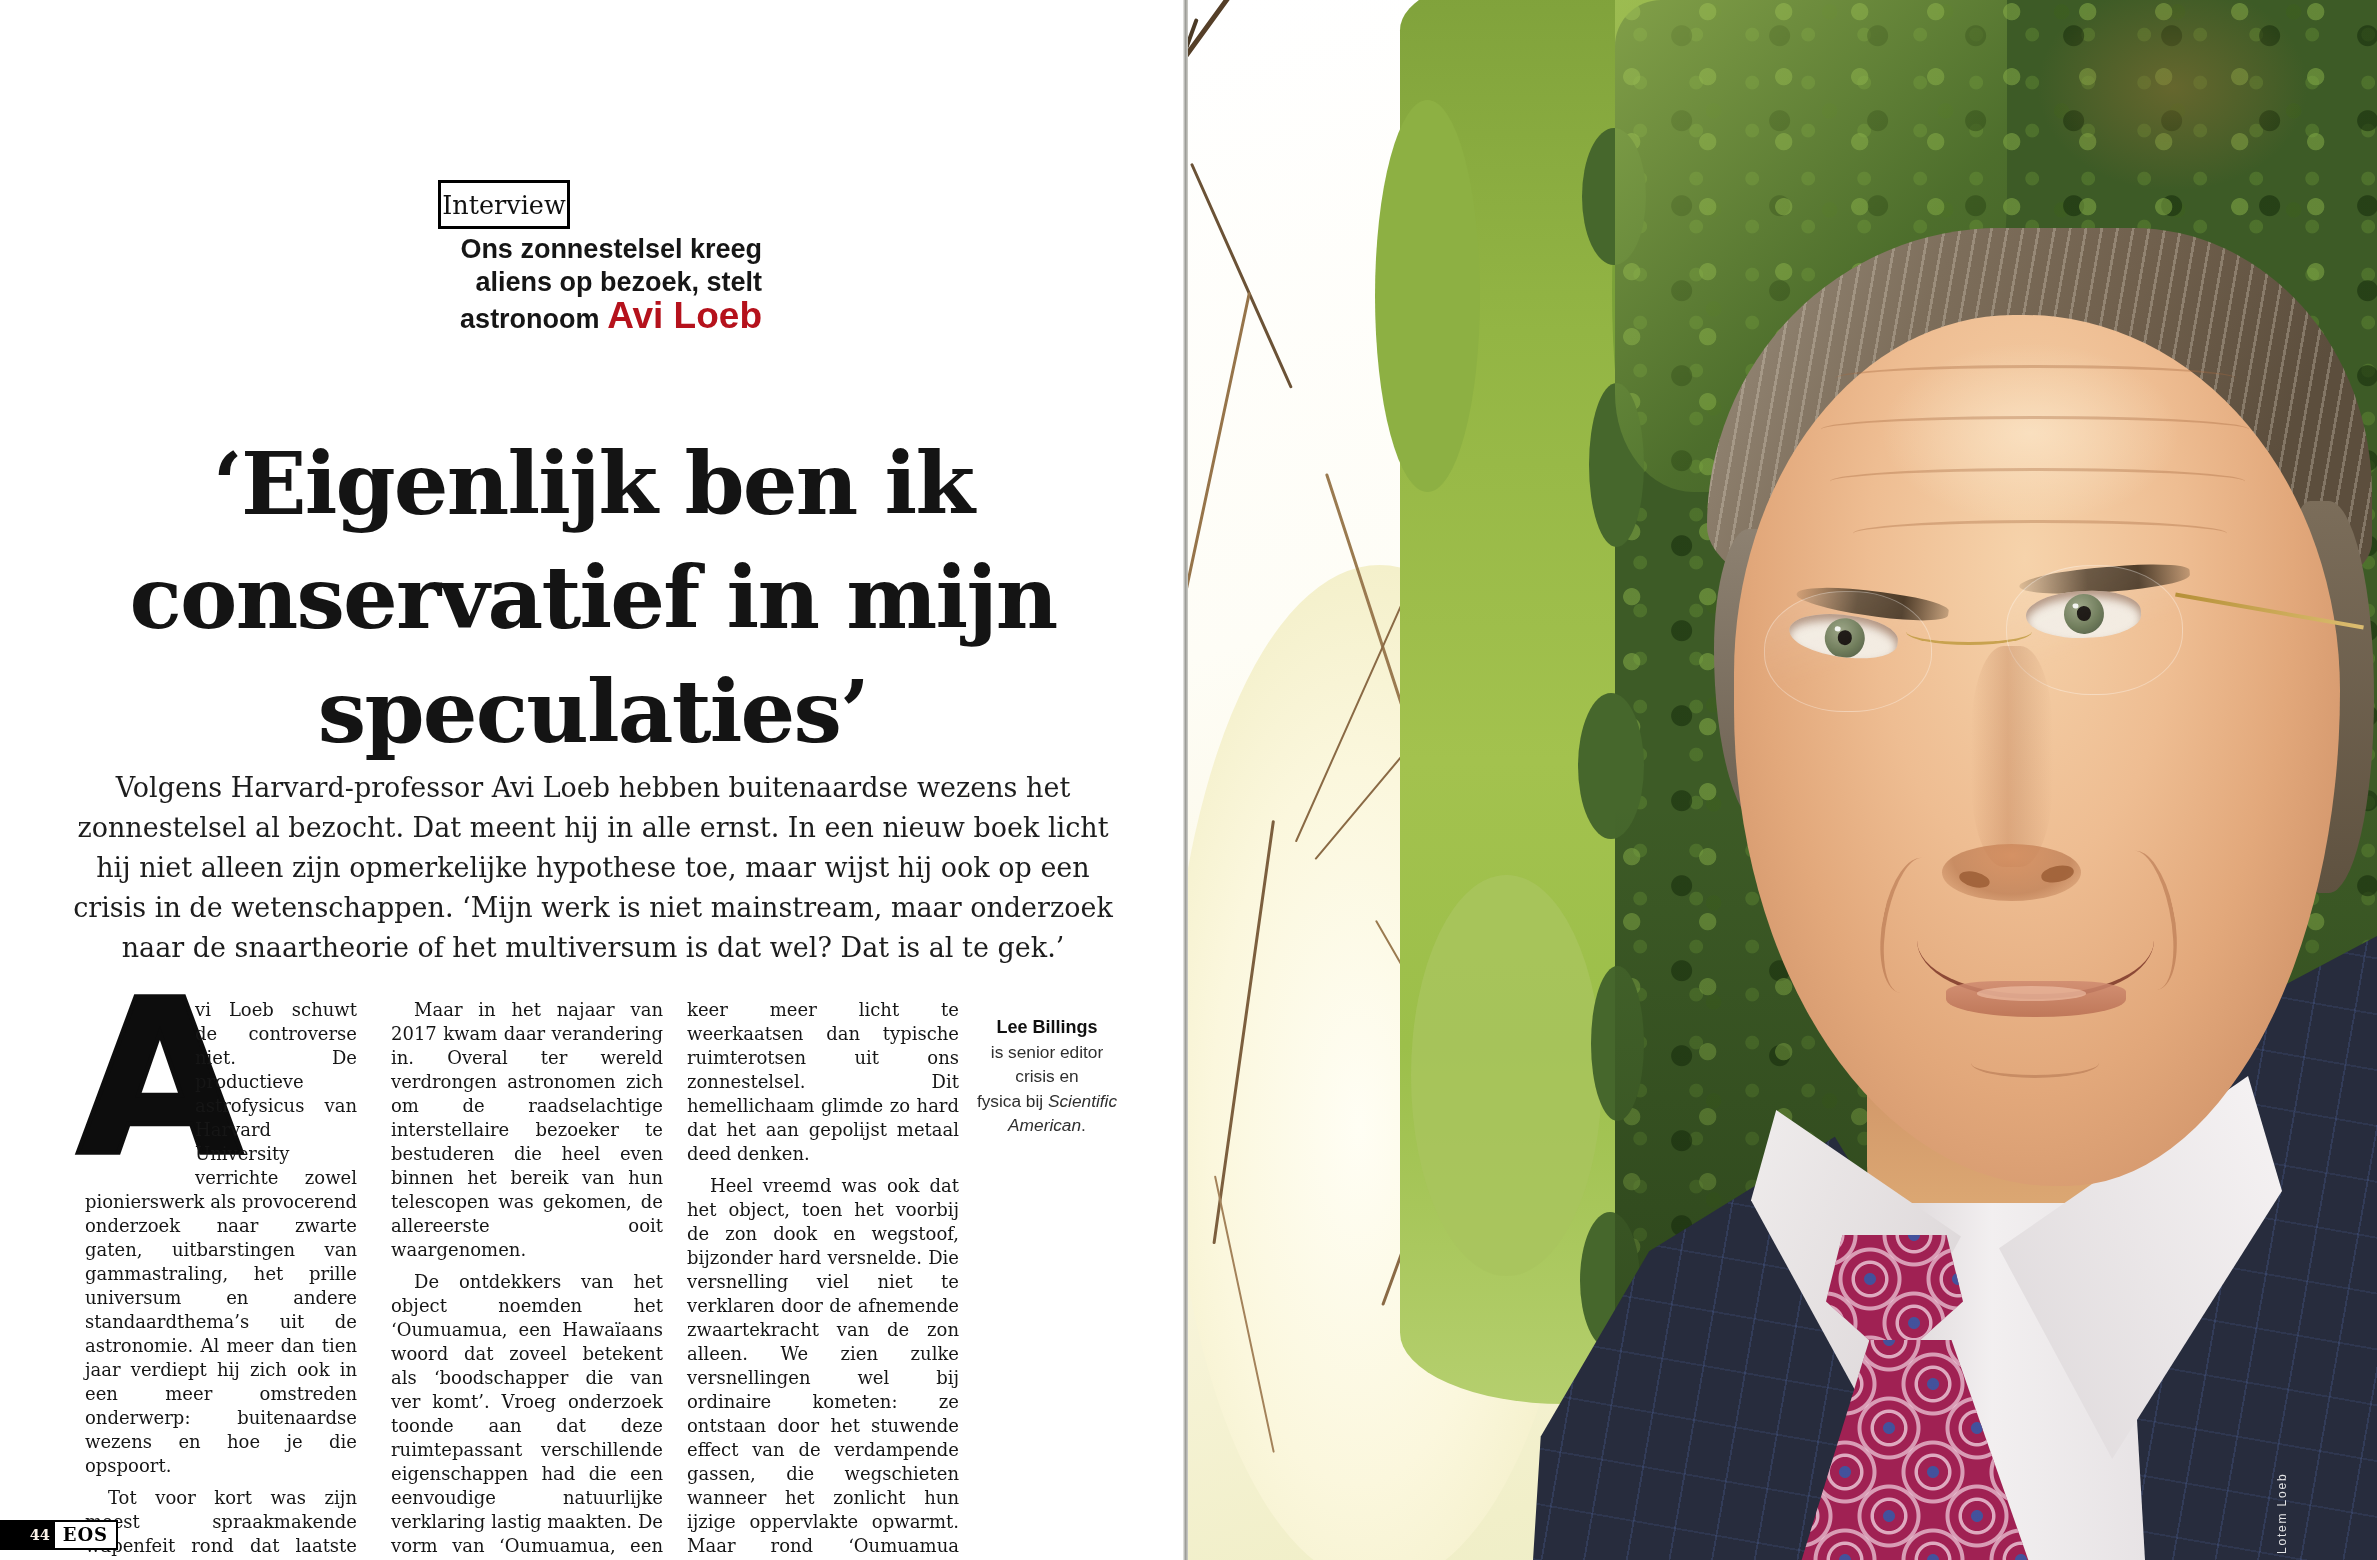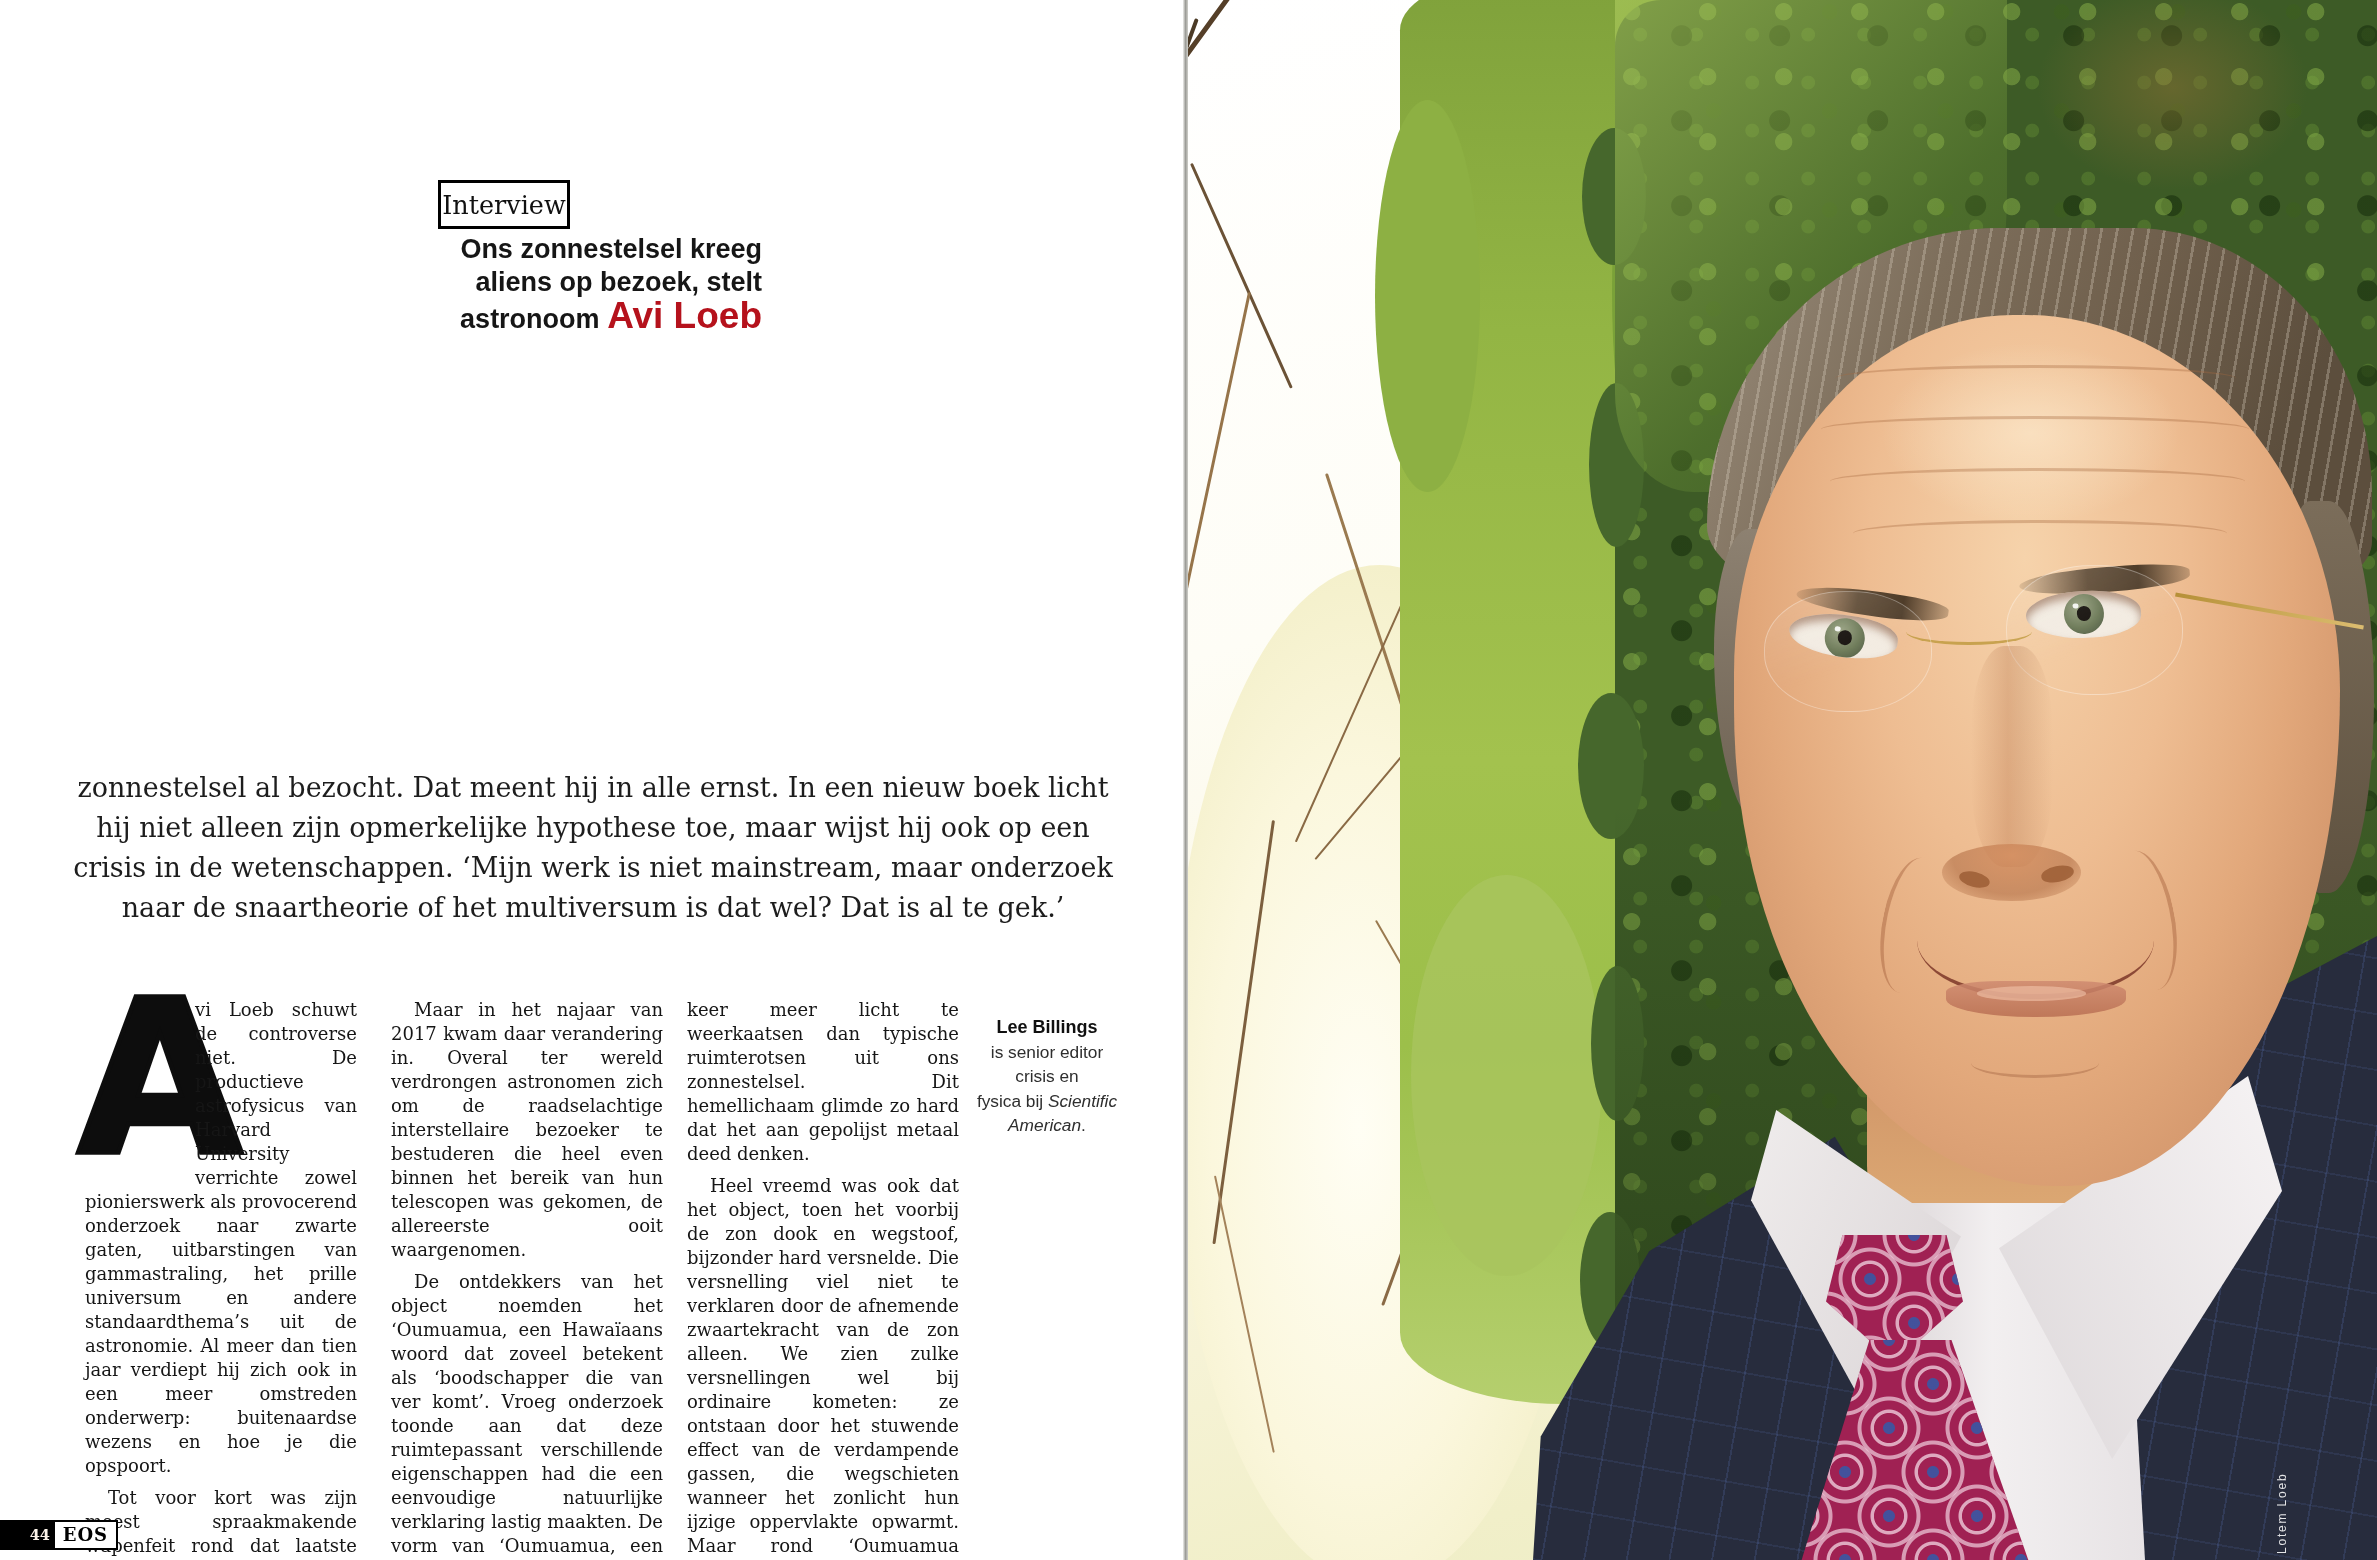--- a/index.html
+++ b/index.html
@@ -186,22 +186,28 @@
     <div class="tag-box">
       <span>Interview</span>
     </div>
 
     <div class="kicker">
       <div>Ons zonnestelsel kreeg</div>
       <div>aliens op bezoek, stelt</div>
       <div><span>astronoom</span> <span class="name">Avi Loeb</span></div>
     </div>
 
+    <div class="headline">
+      <div>‘Eigenlijk ben ik</div>
+      <div>conservatief in mijn</div>
+      <div>speculaties’</div>
+    </div>
 
     <div class="standfirst">
+      <div>Volgens Harvard-professor Avi Loeb hebben buitenaardse wezens het</div>
       <div>zonnestelsel al bezocht. Dat meent hij in alle ernst. In een nieuw boek licht</div>
       <div>hij niet alleen zijn opmerkelijke hypothese toe, maar wijst hij ook op een</div>
       <div>crisis in de wetenschappen. ‘Mijn werk is niet mainstream, maar onderzoek</div>
       <div>naar de snaartheorie of het multiversum is dat wel? Dat is al te gek.’</div>
     </div>
 
     <div class="col col1">
       <div class="dropcap">A</div>
       <p>vi Loeb schuwt de controverse niet. De productieve astrofysicus van Harvard University verrichte zowel pionierswerk als provocerend onderzoek naar zwarte gaten, uitbarstingen van gammastraling, het prille universum en andere standaardthema’s uit de astronomie. Al meer dan tien jaar verdiept hij zich ook in een meer omstreden onderwerp: buitenaardse wezens en hoe je die opspoort.</p>
       <p class="indent">Tot voor kort was zijn meest spraakmakende wapenfeit rond dat laatste zijn betrokkenheid bij Breakthrough Starshot, een project gefinancierd door Silicon Valley-miljardair Yuri Milner, dat lichtzeilen – ultradunne lasergestuurde reflecterende ruimtetuigen – met hoge snelheid op ruimtereis naar nabijgelegen sterren wil sturen.</p>

